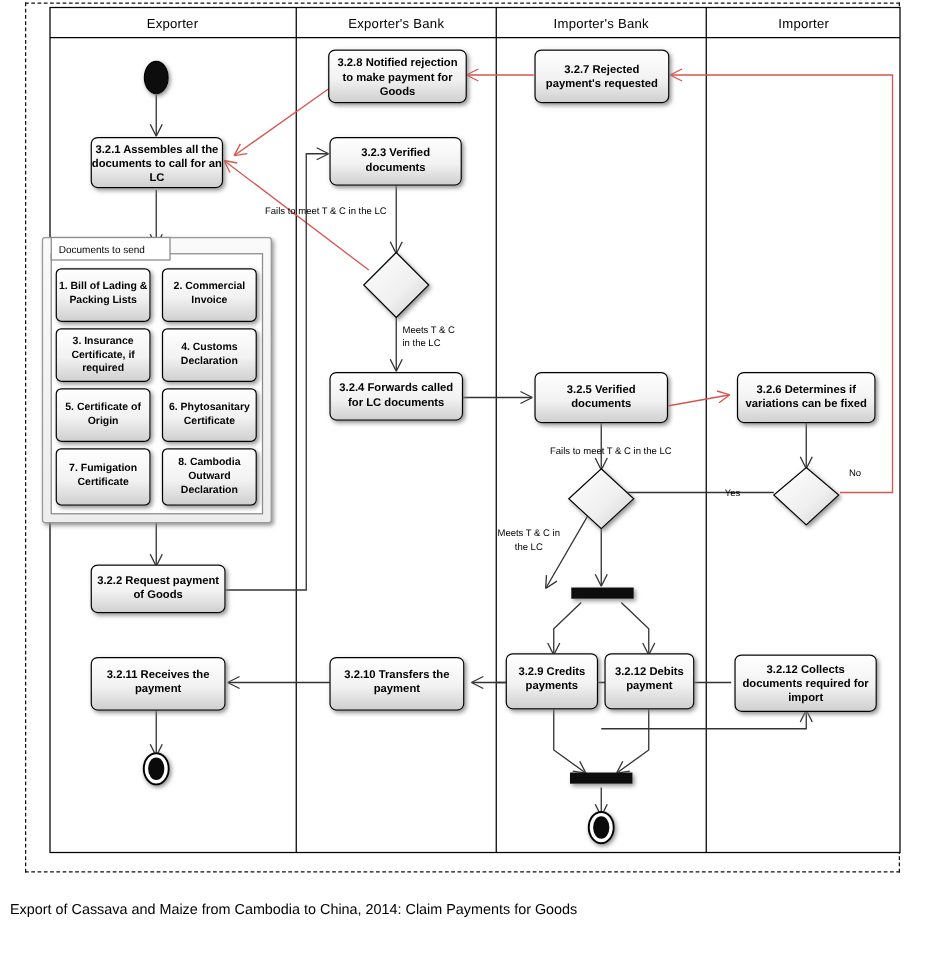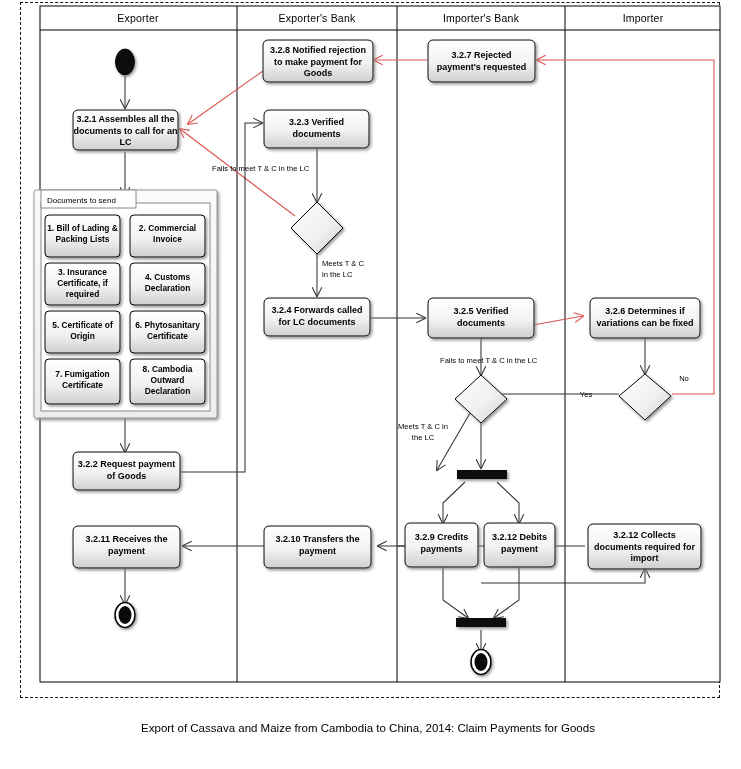--- a/index.html
+++ b/index.html
@@ -71,21 +71,20 @@
   }
   .caption {
     position: absolute;
     left: 8px;
     top: 720px;
     width: 720px;
     font-family: "Liberation Sans", sans-serif;
     font-size: 11.5px;
     line-height: 17px;
     color: #000000;
-    text-align: center;
   }
   .caption div { white-space: nowrap; }
 </style>
 </head>
 <body>
 
 <div id="page">
 
   <div id="diagram-frame"></div>
 

